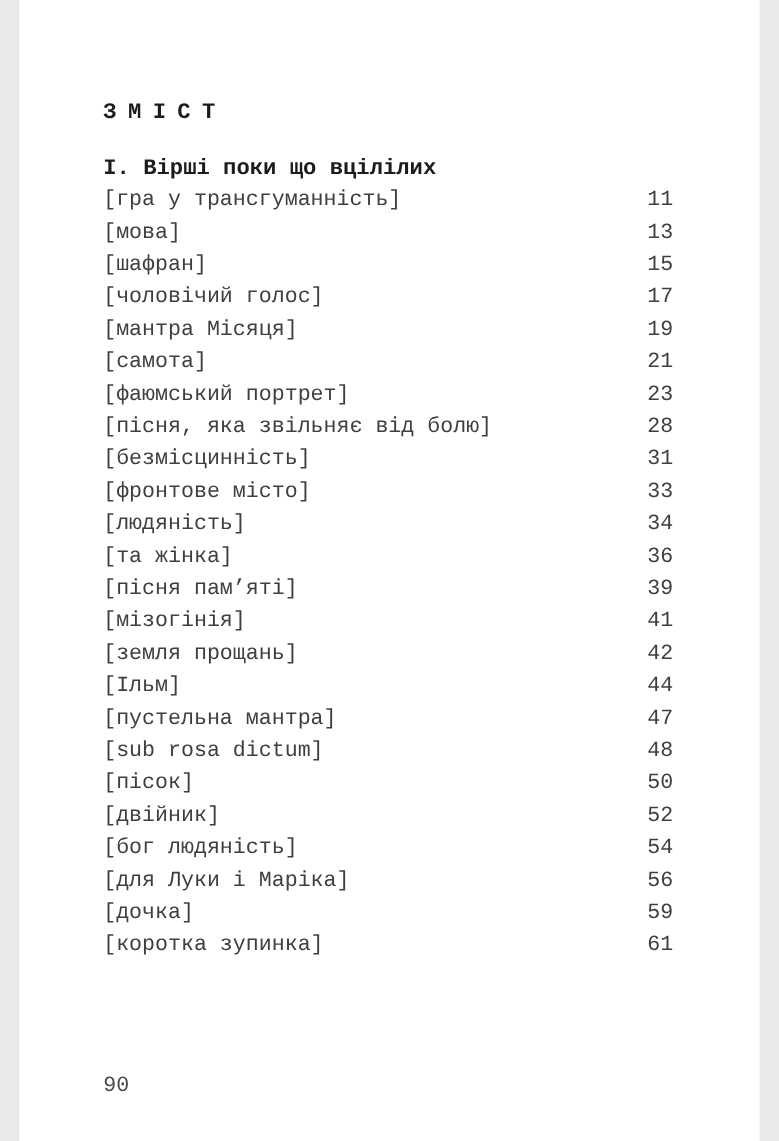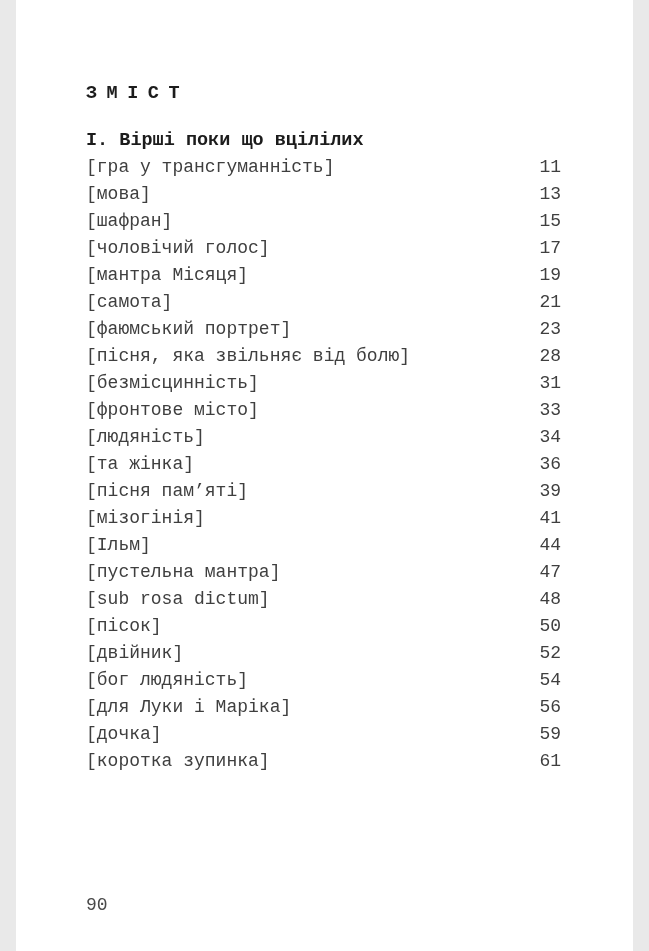--- a/index.html
+++ b/index.html
@@ -152,20 +152,25 @@
         <span class="toc-title">[пісня пам’яті]</span>
         <span class="toc-leader"></span>
         <span class="toc-num">39</span>
       </div>
         <div class="toc-row">
         <span class="toc-title">[мізогінія]</span>
         <span class="toc-leader"></span>
         <span class="toc-num">41</span>
       </div>
         <div class="toc-row">
+        <span class="toc-title">[земля прощань]</span>
+        <span class="toc-leader"></span>
+        <span class="toc-num">42</span>
+      </div>
+        <div class="toc-row">
         <span class="toc-title">[Ільм]</span>
         <span class="toc-leader"></span>
         <span class="toc-num">44</span>
       </div>
         <div class="toc-row">
         <span class="toc-title">[пустельна мантра]</span>
         <span class="toc-leader"></span>
         <span class="toc-num">47</span>
       </div>
         <div class="toc-row">

